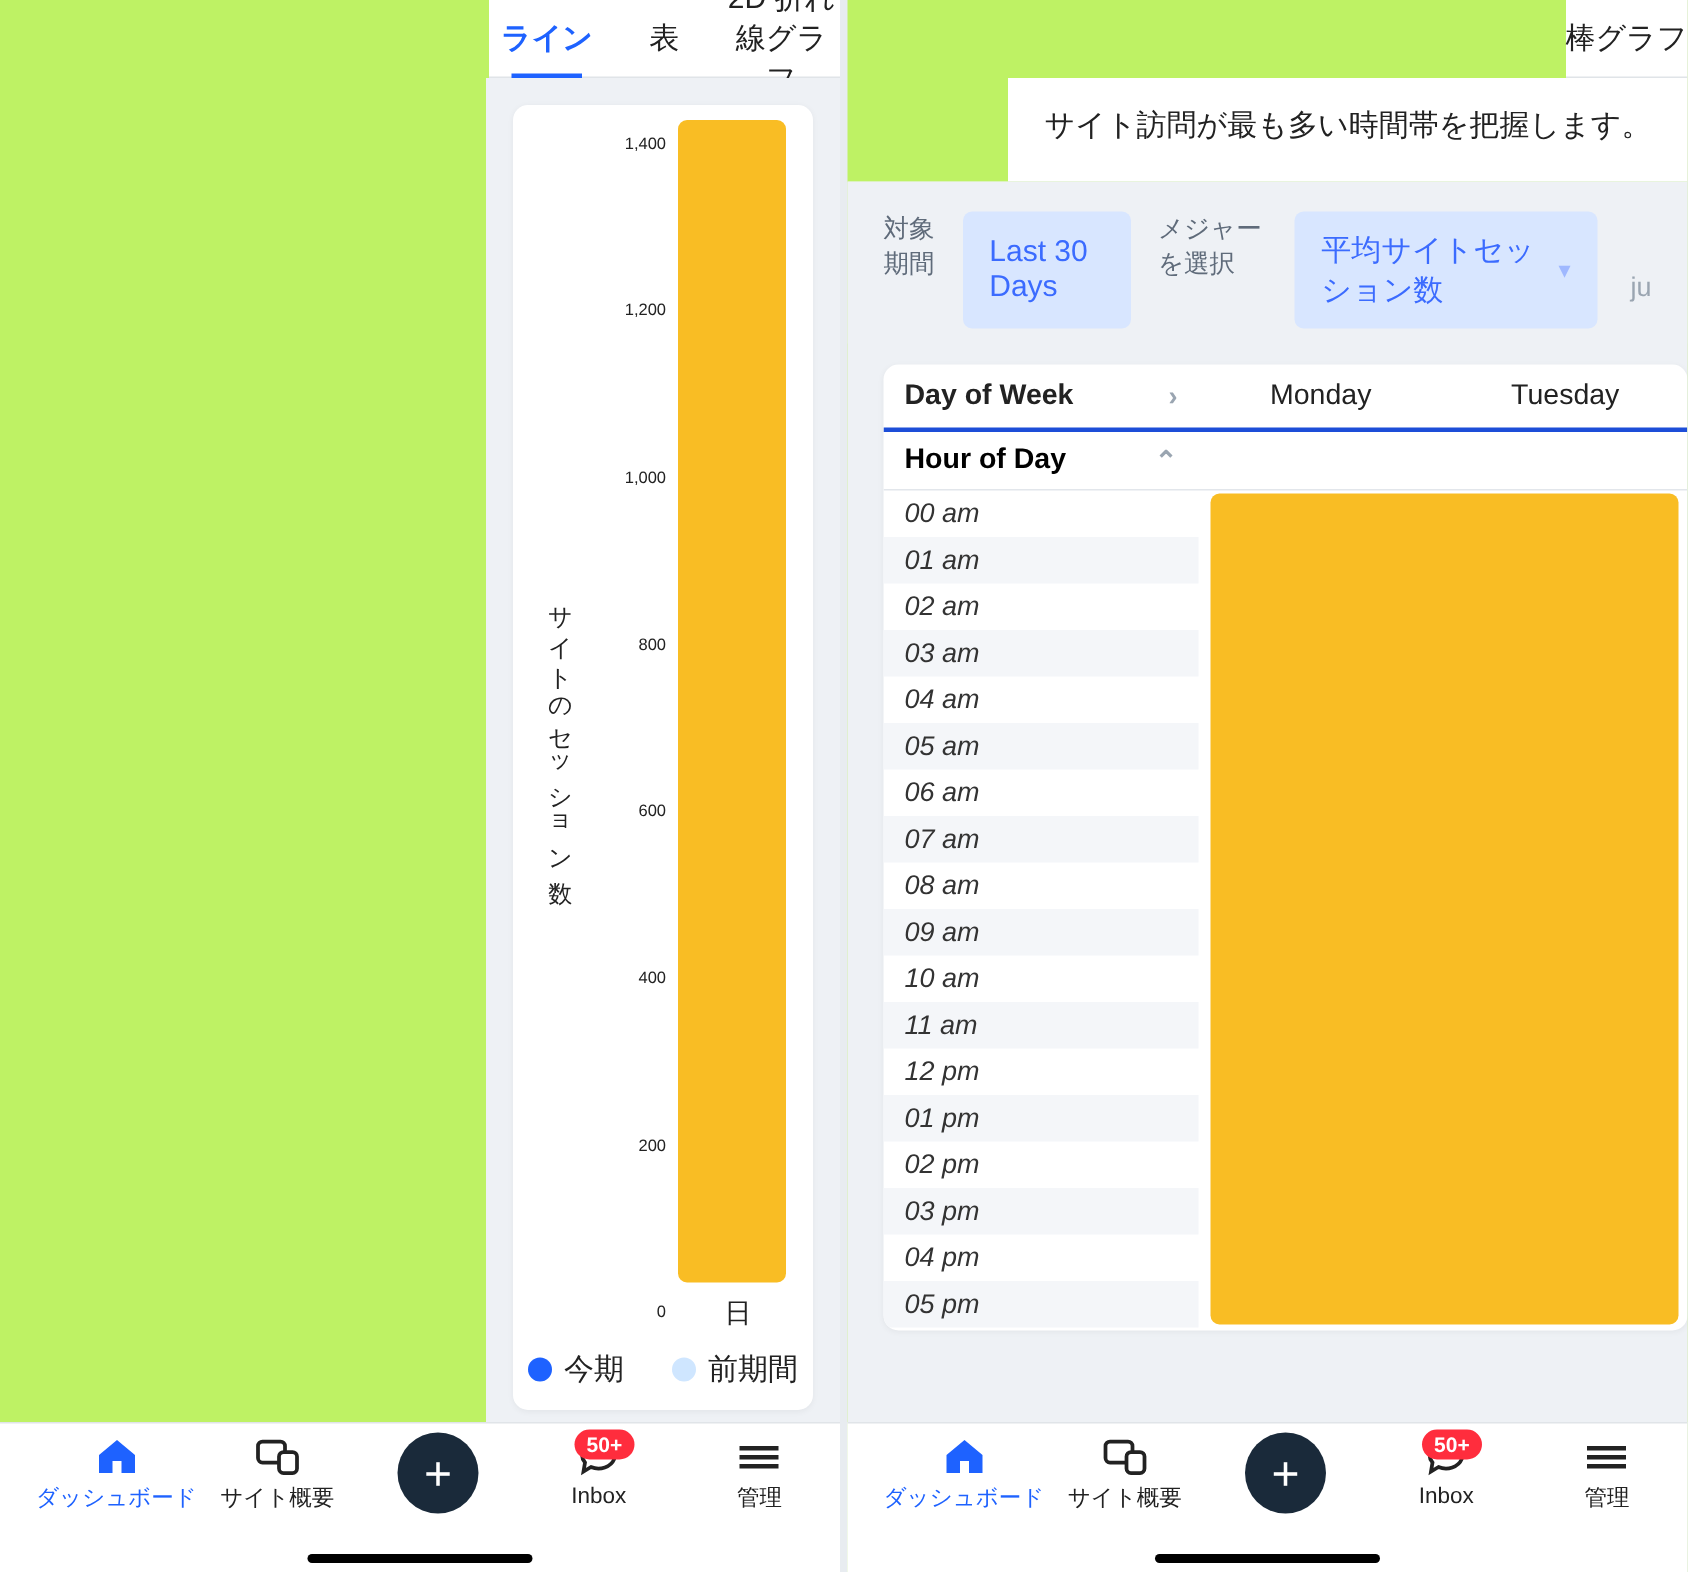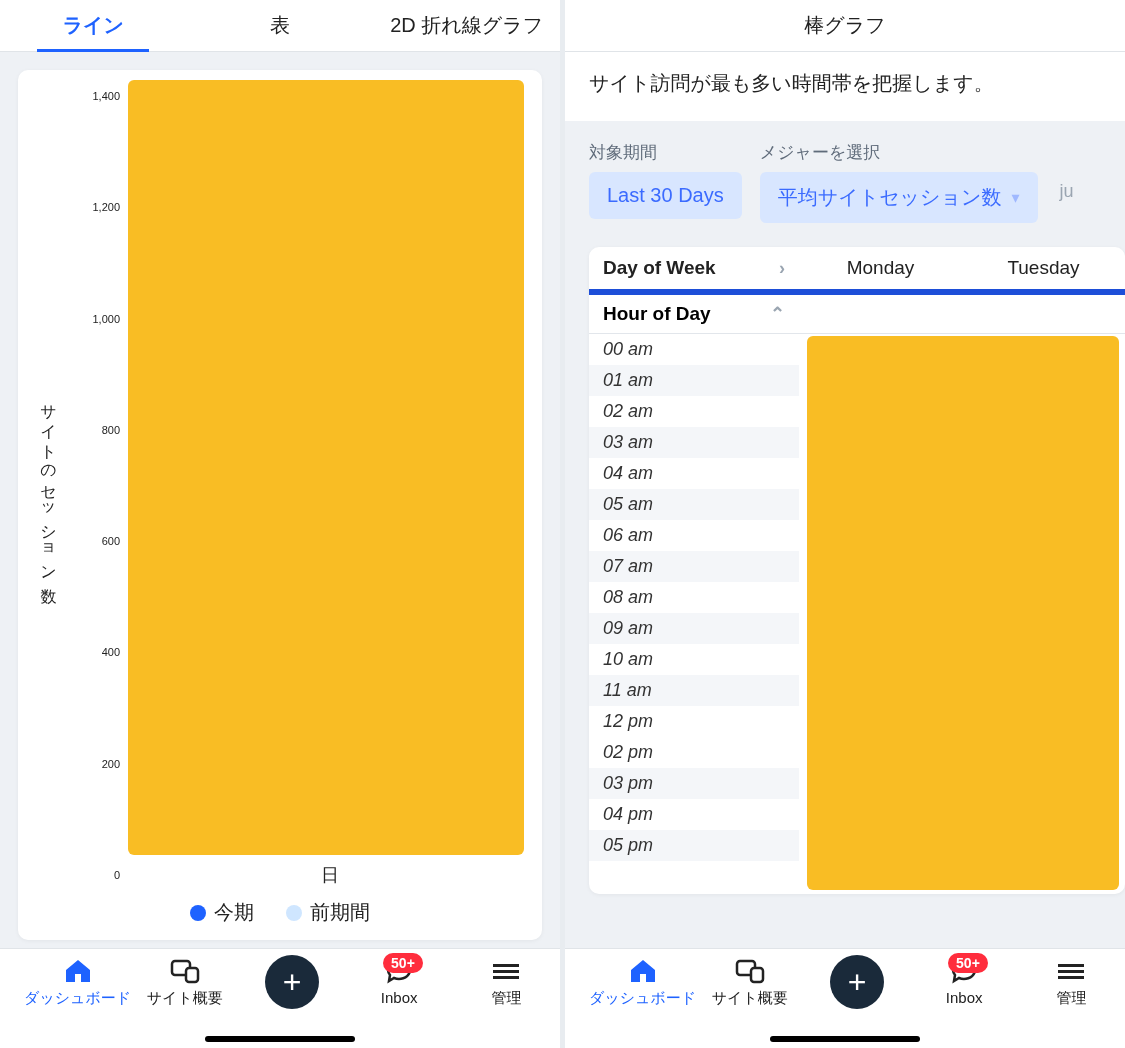--- a/index.html
+++ b/index.html
@@ -7,24 +7,25 @@
     font-family: -apple-system, BlinkMacSystemFont, "Helvetica Neue", Arial, sans-serif;
     background: #e8ecf0;
     display: flex;
     width: 1125px;
     height: 1048px;
     overflow: hidden;
   }
   .phone {
     width: 560px;
     height: 1048px;
-    background: #1d4ed8;
+    background: #bef264;
     position: relative;
     display: flex;
     flex-direction: column;
+    align-items: flex-end;
   }
   .phone + .phone { margin-left: 5px; }
   .tabs {
     display: flex;
     background: #fff;
     height: 52px;
     align-items: center;
     border-bottom: 1px solid #e0e4e8;
   }
   .tab {
@@ -128,21 +129,21 @@
     padding: 18px 24px 24px;
     font-size: 20px;
     color: #222;
   }
   .controls {
     background: #eef1f5;
     padding: 20px 24px 10px;
     display: flex;
     gap: 18px;
   }
-  .control-group { display: flex; flex-direction: column; gap: 8px; }
+  .control-group { display: flex; flex-direction: row; gap: 8px; }
   .control-label { font-size: 17px; color: #5f6b7a; }
   .select {
     background: #d8e6ff;
     color: #3b6bff;
     border-radius: 6px;
     padding: 12px 18px;
     font-size: 20px;
     display: flex;
     align-items: center;
     gap: 10px;
@@ -151,21 +152,21 @@
   .select .chev { color: #9fb8ff; font-size: 16px; }
   .heat-card {
     background: #fff;
     border-radius: 10px;
     margin: 14px 0 0 24px;
     overflow: hidden;
     box-shadow: 0 1px 4px rgba(0,0,0,.05);
   }
   .heat-header {
     display: flex;
-    border-bottom: 6px solid #1d4ed8;
+    border-bottom: 3px solid #1d4ed8;
     font-size: 19px;
     color: #222;
     font-weight: 600;
   }
   .heat-header .col-label {
     width: 210px;
     padding: 10px 14px;
     display: flex;
     align-items: center;
     justify-content: space-between;
@@ -407,20 +408,21 @@
           <div class="hour-row alt">03 am</div>
           <div class="hour-row">04 am</div>
           <div class="hour-row alt">05 am</div>
           <div class="hour-row">06 am</div>
           <div class="hour-row alt">07 am</div>
           <div class="hour-row">08 am</div>
           <div class="hour-row alt">09 am</div>
           <div class="hour-row">10 am</div>
           <div class="hour-row alt">11 am</div>
           <div class="hour-row">12 pm</div>
+          <div class="hour-row alt">01 pm</div>
           <div class="hour-row">02 pm</div>
           <div class="hour-row alt">03 pm</div>
           <div class="hour-row">04 pm</div>
           <div class="hour-row alt">05 pm</div>
         </div>
         <div class="heat-overlay"></div>
       </div>
     </div>
   </div>
 

